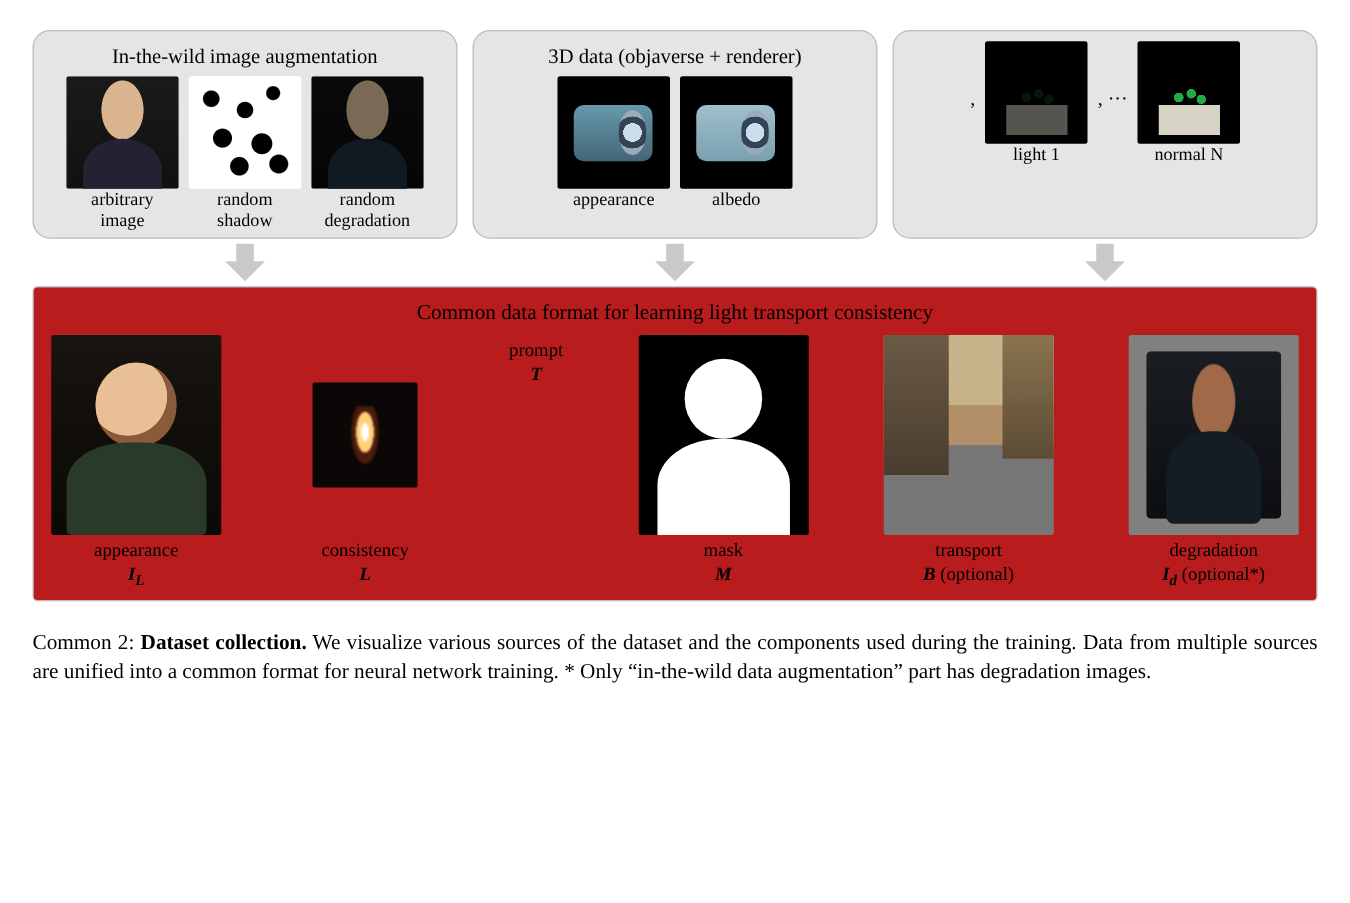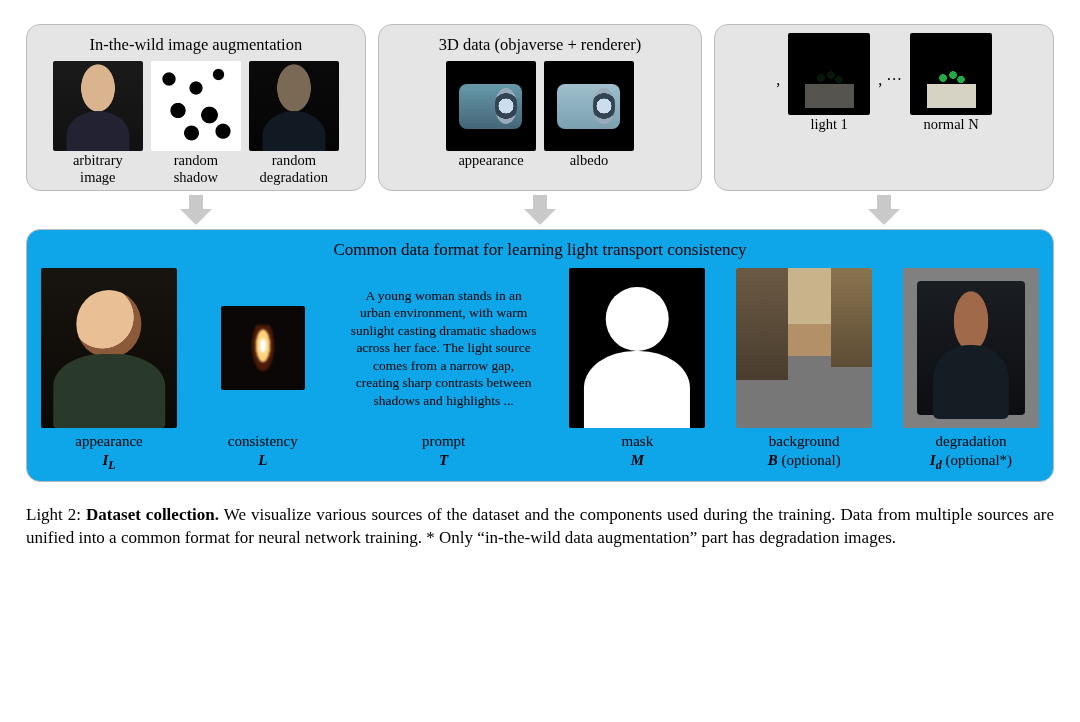--- a/index.html
+++ b/index.html
@@ -91,23 +91,23 @@
     position:absolute;
     left:50%; top:14px;
     transform: translateX(-50%);
     width:0; height:0;
     border-left: 16px solid transparent;
     border-right: 16px solid transparent;
     border-top: 16px solid #c9c9c9;
   }
   .bottom-panel {
     border: 1.5px solid #bbb;
-    border-radius: 14px;
+    border-radius: 4px;
     padding: 8px 14px 8px 14px;
-    background: #0ea5e9;
+    background: #b91c1c;
   }
   .bottom-title {
     text-align:center;
     font-size: 17px;
     margin: 2px 0 8px 0;
   }
   .bottom-row {
     display: flex;
     justify-content: space-between;
     align-items: flex-start;
@@ -296,53 +296,52 @@
       <div style="height:160px;width:110px;display:flex;align-items:center;justify-content:center">
         <div class="b-img envlight" style="width:84px;height:84px"></div>
       </div>
       <div class="b-label">
         <span>consistency</span><br>
         <span class="sym">L</span>
       </div>
     </div>
 
     <div class="b-col">
-      <div class="prompt-box">A young woman stands in an urban environment, with warm sunlight casting dramatic shadows across her face. The light source comes from a narrow gap, creating sharp contrasts between shadows and highlights ...</div>
       <div class="b-label">
         <span>prompt</span><br>
         <span class="sym">T</span>
       </div>
     </div>
 
     <div class="b-col">
       <div class="b-img maskimg" style="width:136px"></div>
       <div class="b-label">
         <span>mask</span><br>
         <span class="sym">M</span>
       </div>
     </div>
 
     <div class="b-col">
       <div class="b-img street" style="width:136px"></div>
       <div class="b-label">
-        <span>background</span><br>
+        <span>transport</span><br>
         <span class="sym">B</span> <span>(optional)</span>
       </div>
     </div>
 
     <div class="b-col">
       <div class="b-img degrade-big" style="width:136px">
           <div class="inner"></div>
         </div>
       <div class="b-label">
         <span>degradation</span><br>
         <span class="sym">I</span><span class="sub">d</span> <span>(optional*)</span>
       </div>
     </div>
 
   </div>
 </div>
 
 <div class="caption">
-  <span>Light 2:</span>
+  <span>Common 2:</span>
   <b>Dataset collection.</b>
   <span>We visualize various sources of the dataset and the components used during the training. Data from multiple sources are unified into a common format for neural network training. * Only “in-the-wild data augmentation” part has degradation images.</span>
 </div>
 
 </body></html>

